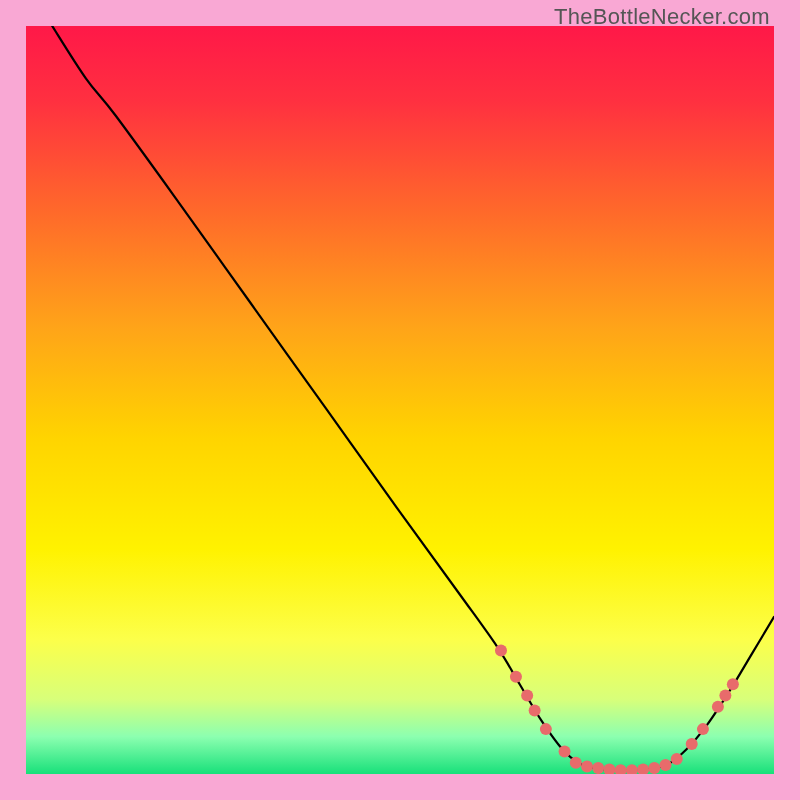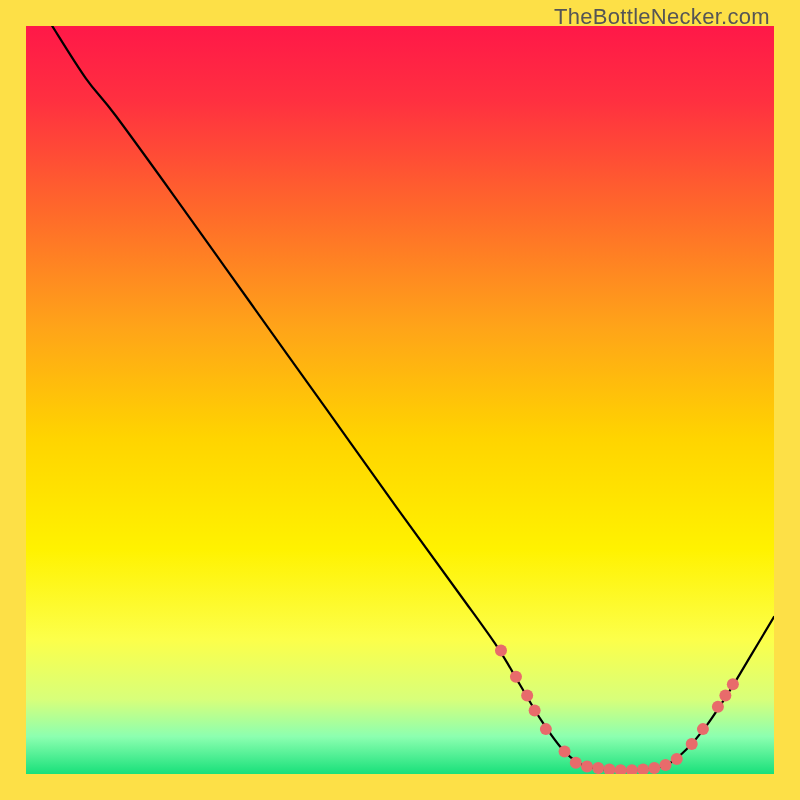--- a/index.html
+++ b/index.html
@@ -8,21 +8,21 @@
     width: 800px;
     height: 800px;
     overflow: hidden;
     background: #000;
     font-family: Arial, Helvetica, sans-serif;
   }
   .frame {
     position: relative;
     width: 800px;
     height: 800px;
-    background: #fde047;
+    background: #f9a8d4;
   }
   .plot {
     position: absolute;
     left: 26px;
     top: 26px;
     width: 748px;
     height: 748px;
     overflow: hidden;
   }
   .watermark {

